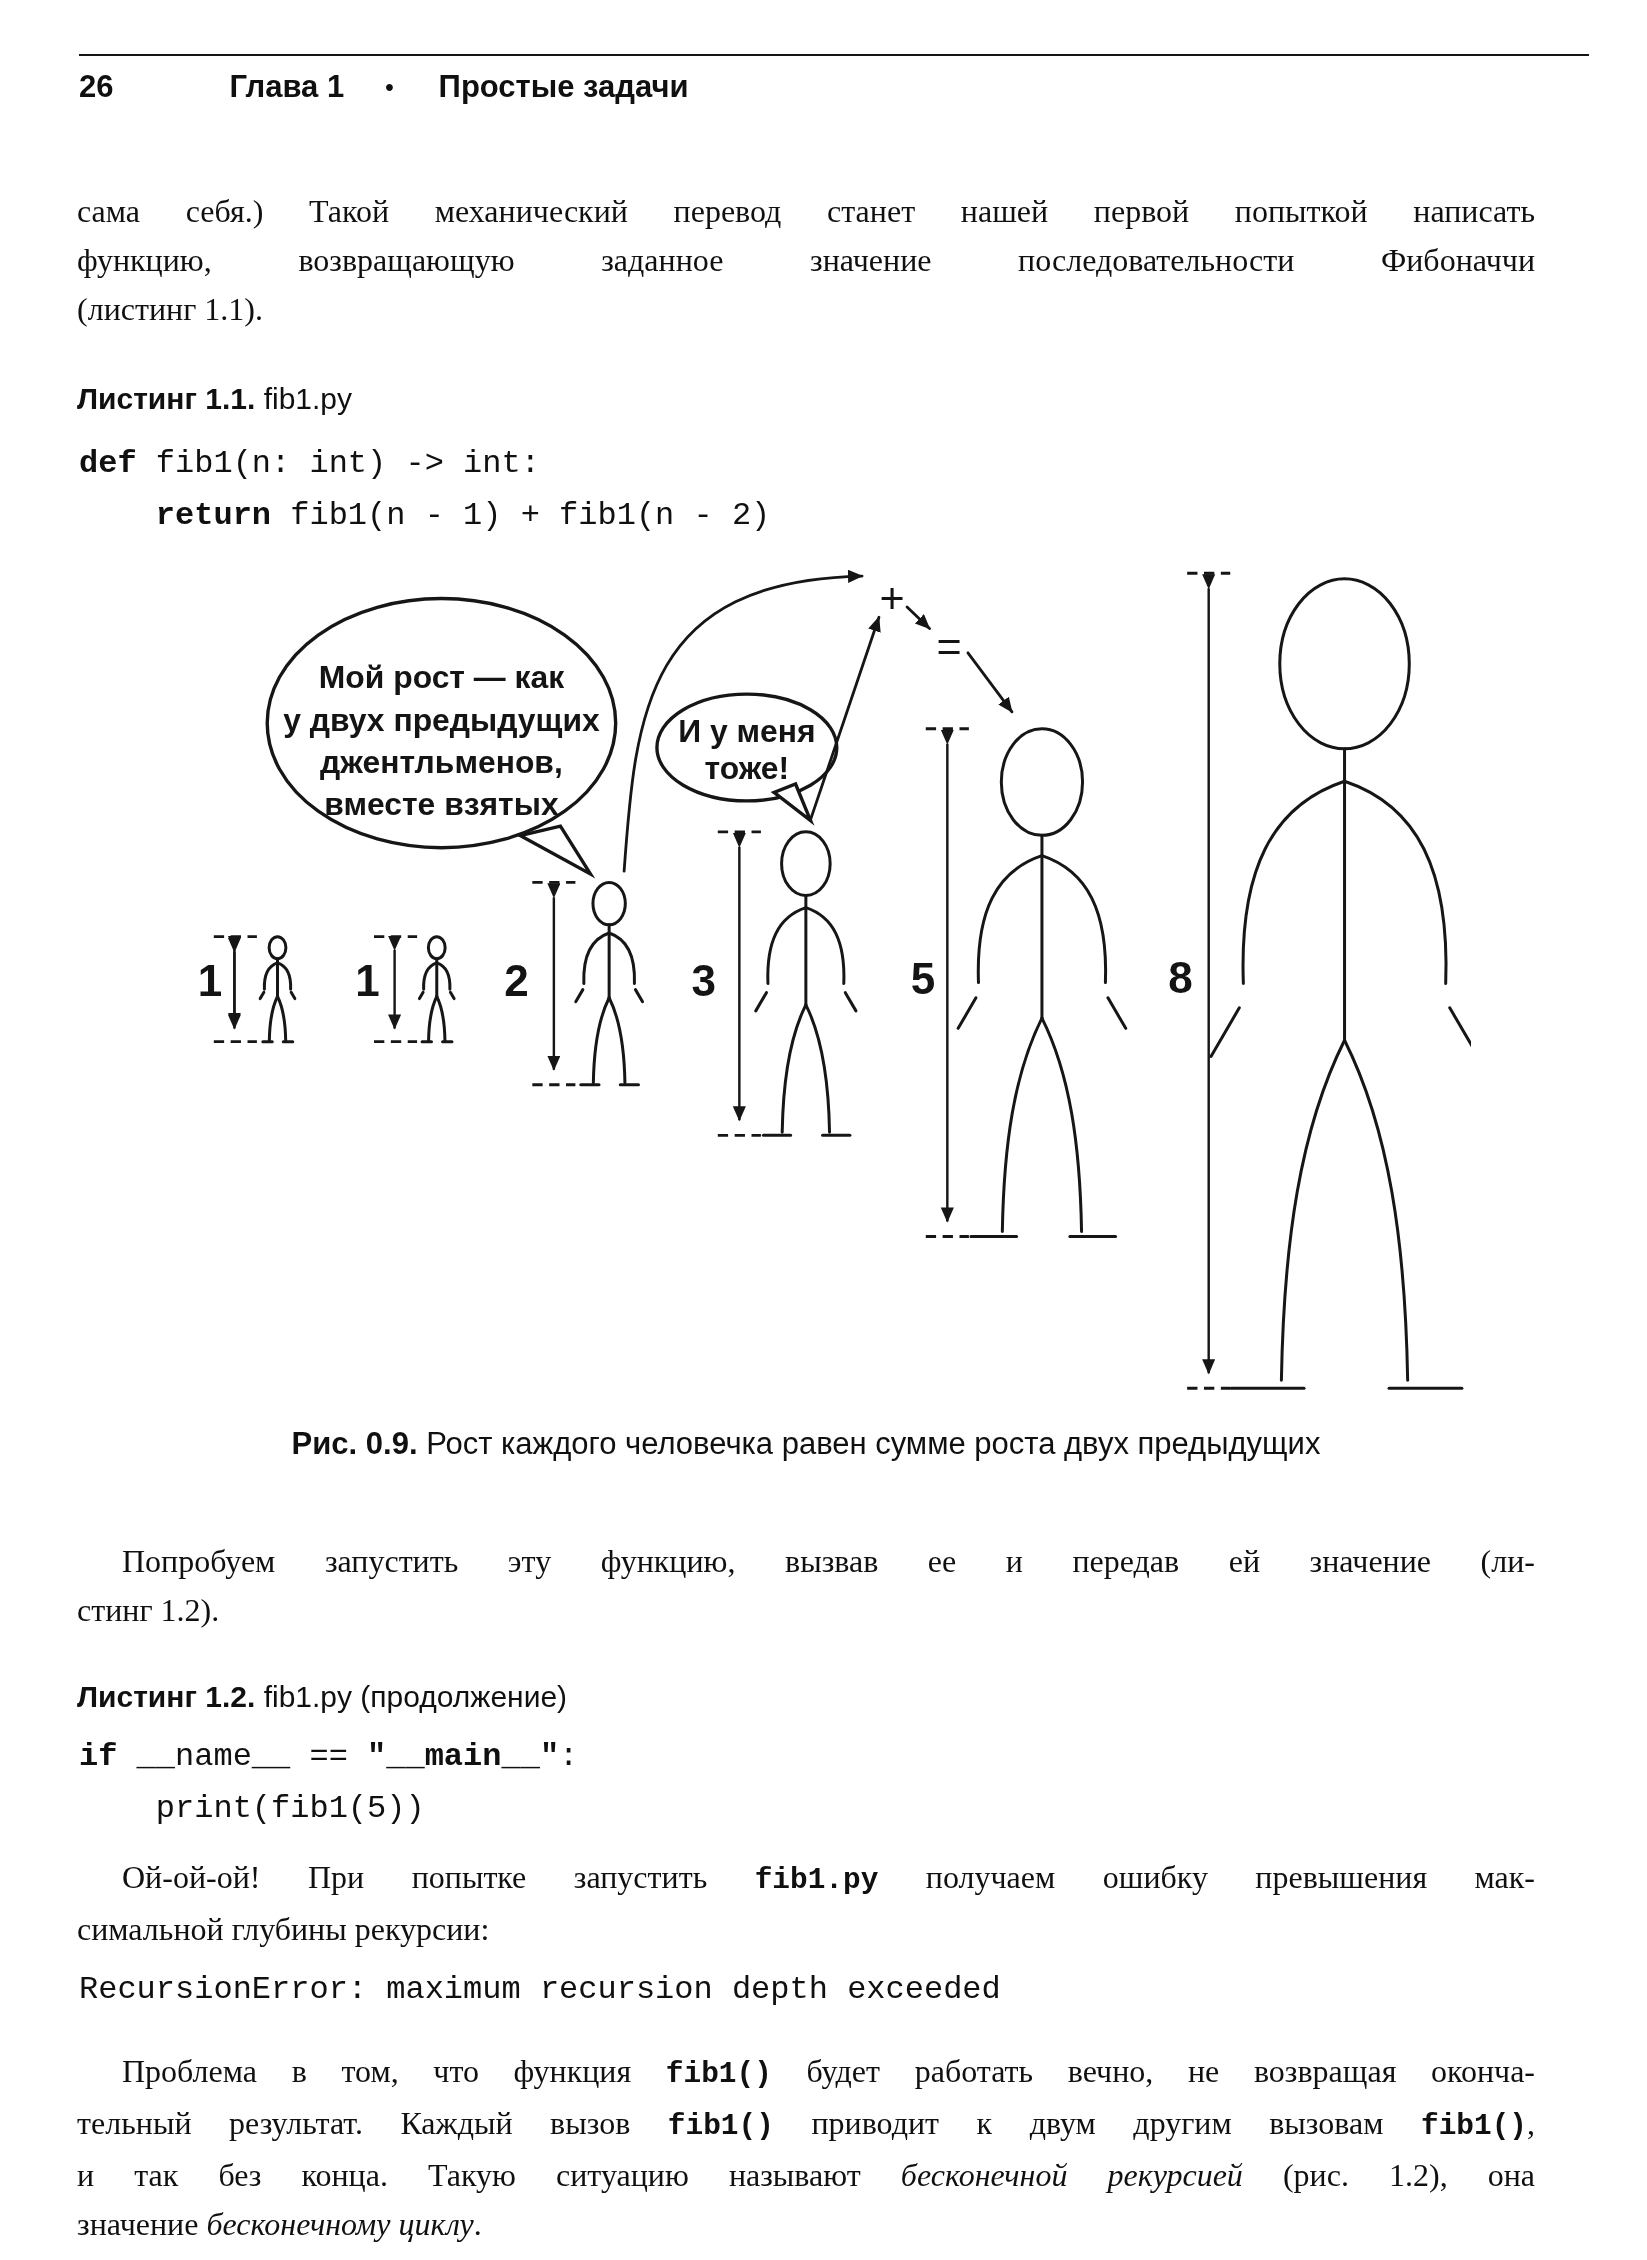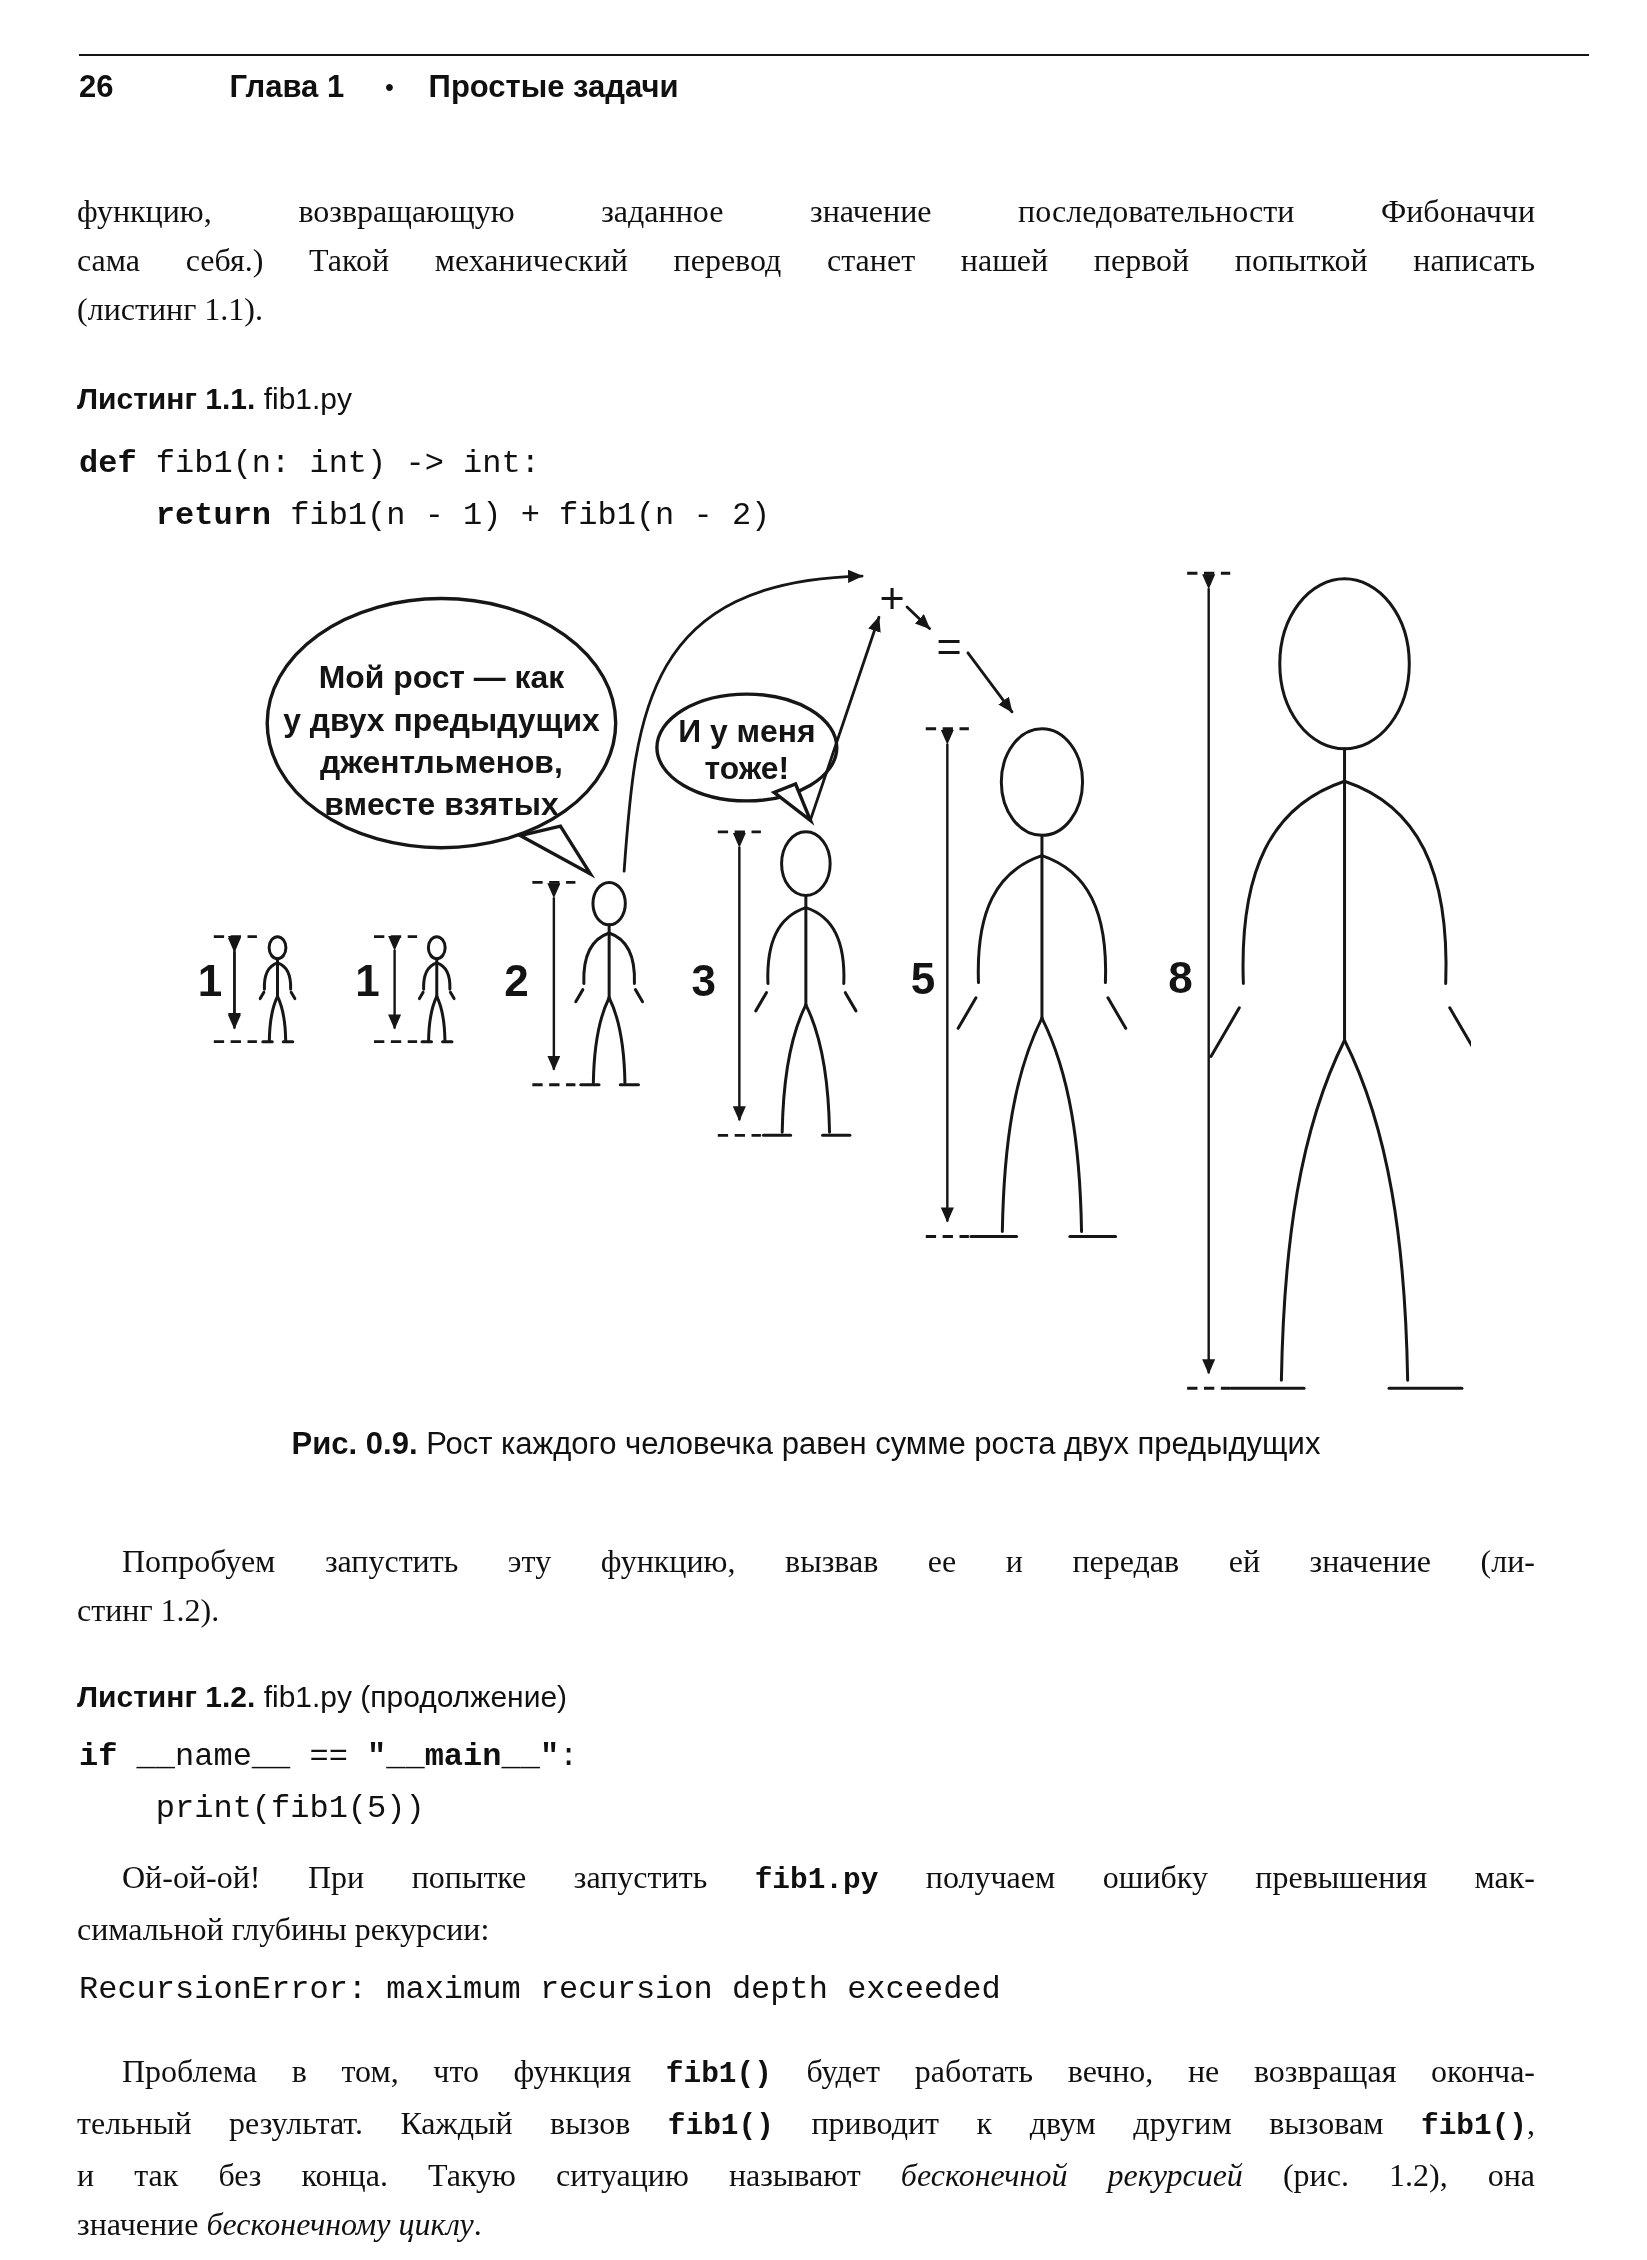--- a/index.html
+++ b/index.html
@@ -7,21 +7,21 @@
     position:relative;width:1647px;height:2261px;background:#ffffff;
     font-family:"Liberation Serif", serif;color:#101010;overflow:hidden;
   }
   
   .toprule{position:absolute;left:79px;top:54px;width:1510px;height:0;border-top:2.8px solid #141414;}
   .runhead{position:absolute;left:79px;top:69px;width:1510px;
     font-family:"Liberation Sans", sans-serif;font-size:31px;font-weight:600;white-space:nowrap;}
   .runhead .hnum{font-weight:700;}
   .runhead .hchap{margin-left:116px;}
   .runhead .hbull{margin-left:41px;font-size:24px;vertical-align:1.9px;}
-  .runhead .hsec{margin-left:35px;}
+  .runhead .hsec{margin-left:45px;}
   
   .tblock{position:absolute;left:77px;width:1458px;font-size:32px;line-height:49px;}
   .tline{text-align:justify;text-align-last:justify;}
   .tline.last{text-align-last:left;}
   .tline.ind{text-indent:45px;}
   span.it{font-style:italic;}
   span.imono{font-family:"Liberation Mono", monospace;font-weight:bold;font-size:0.92em;}
   span.kw{font-weight:bold;}
   
   .lcap{position:absolute;left:77px;width:1458px;
@@ -53,22 +53,22 @@
 <body>
 
 <div class="page">
 
   <div class="toprule"></div>
   <div class="runhead">
     <span class="hnum">26</span><span class="hchap">Глава 1</span><span class="hbull">•</span><span class="hsec">Простые задачи</span>
   </div>
 
   <div class="tblock" style="top:187px;">
+      <div class="tline"><span>сама себя.) Такой механический перевод станет нашей первой попыткой написать</span></div>
       <div class="tline"><span>функцию, возвращающую заданное значение последовательности Фибоначчи</span></div>
-      <div class="tline"><span>сама себя.) Такой механический перевод станет нашей первой попыткой написать</span></div>
       <div class="tline last"><span>(листинг 1.1).</span></div>
     </div>
 
   <div class="lcap" style="top:382px;">
     <span class="b">Листинг 1.1.</span><span> fib1.py</span>
   </div>
 
   <div class="codeblock" style="top:438px;">
       <div class="tline"><span class="kw">def</span><span> fib1(n: int) -&gt; int:</span></div>
       <div class="tline last"><span>    </span><span class="kw">return</span><span> fib1(n - 1) + fib1(n - 2)</span></div>

